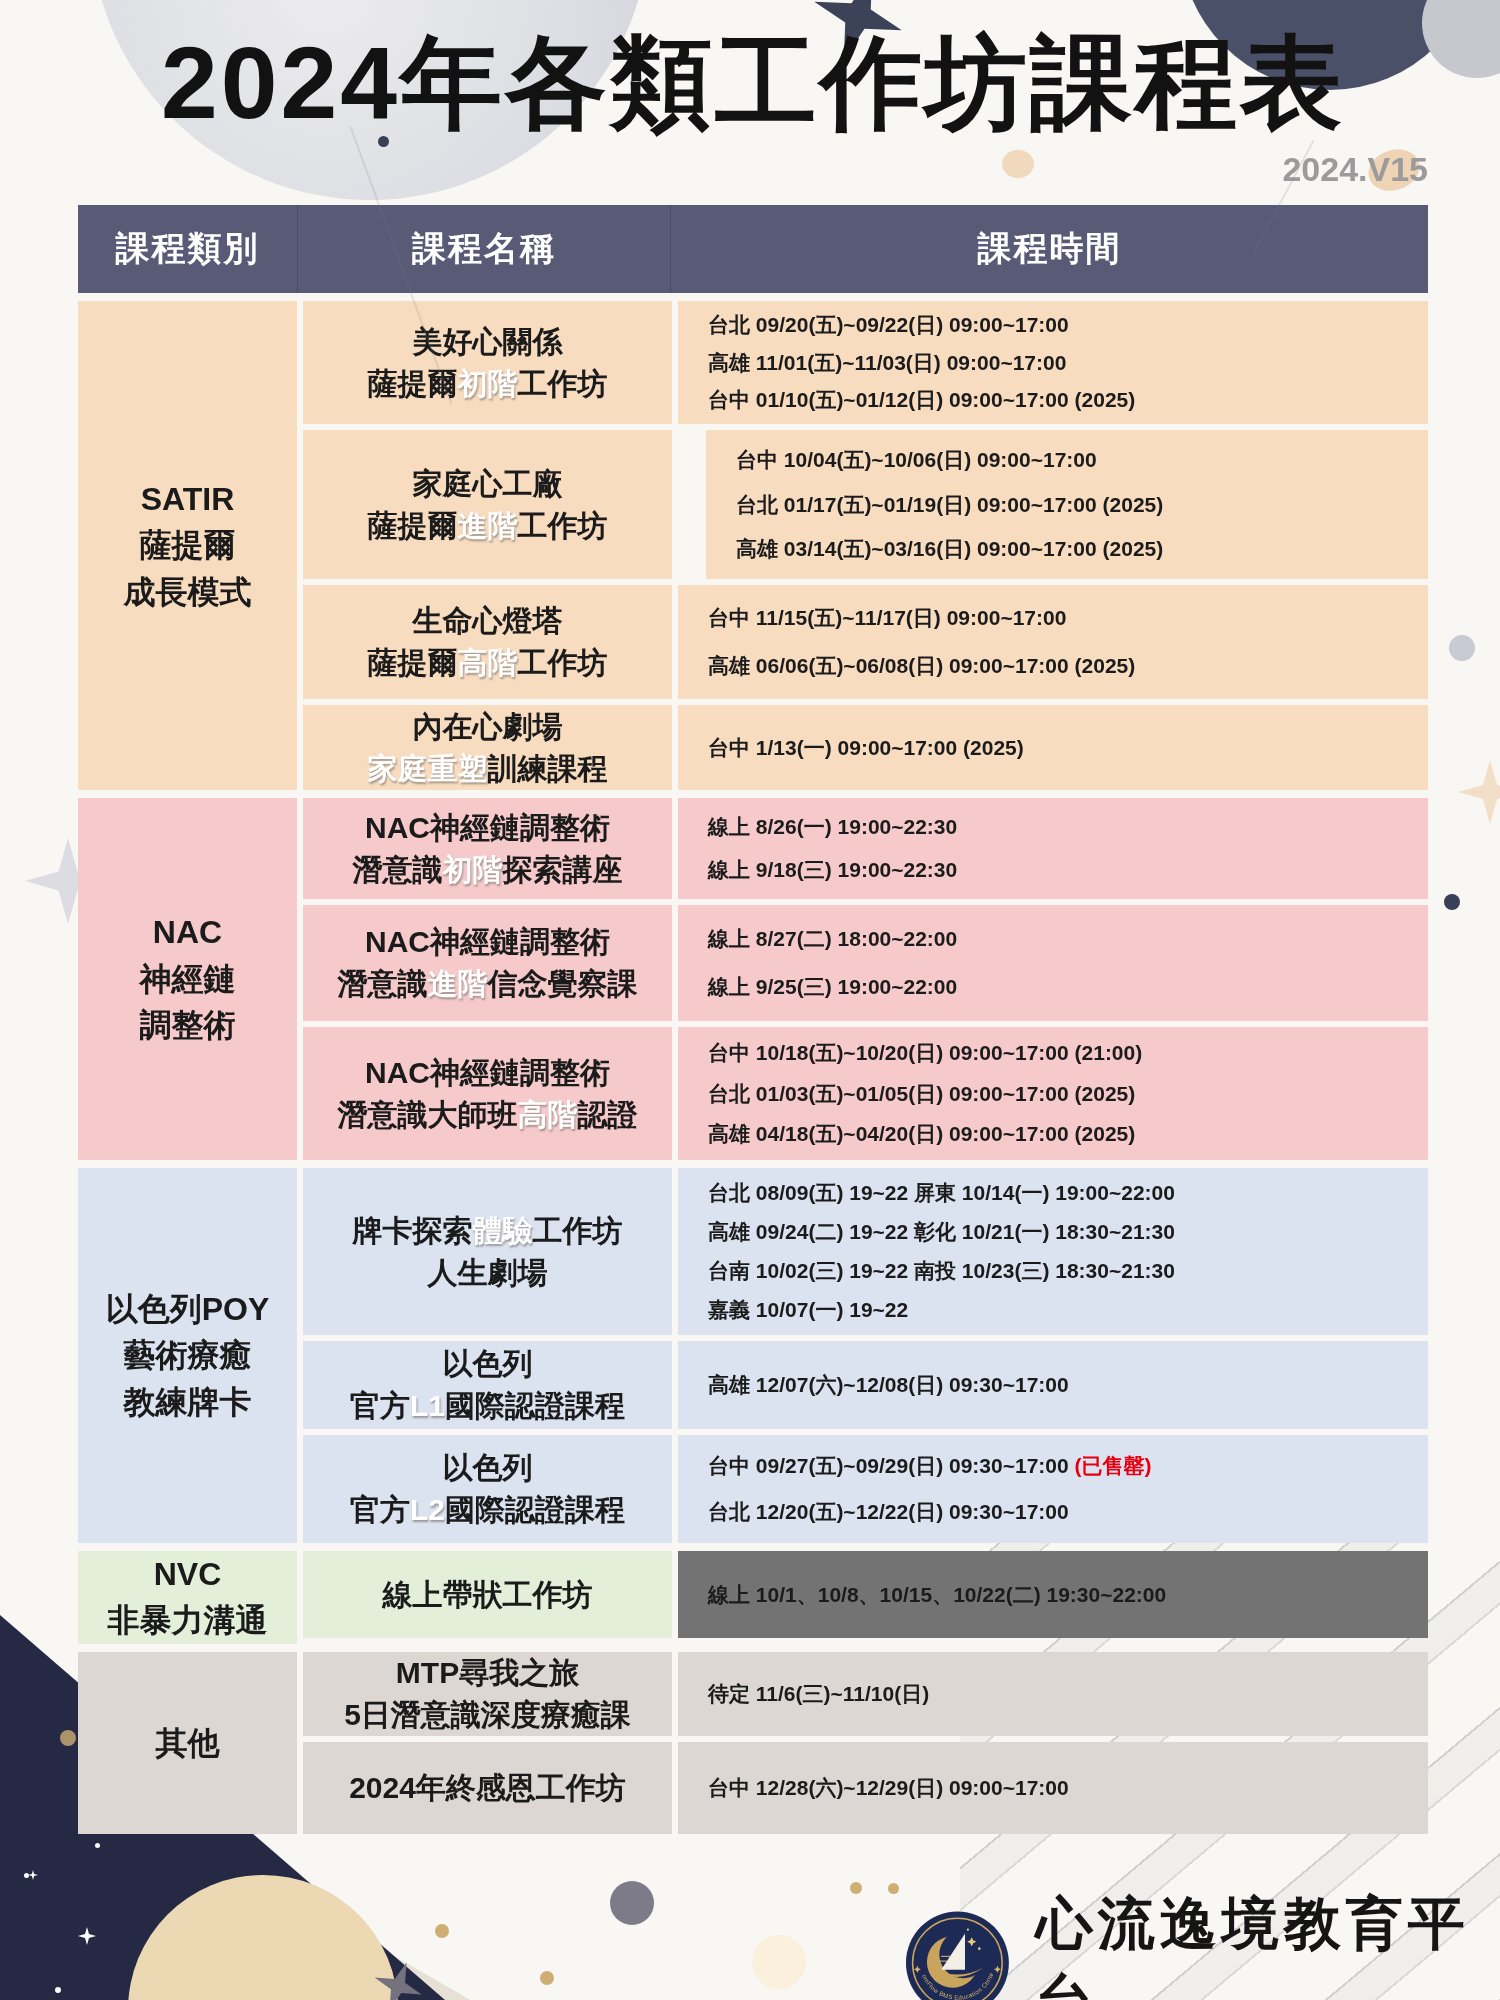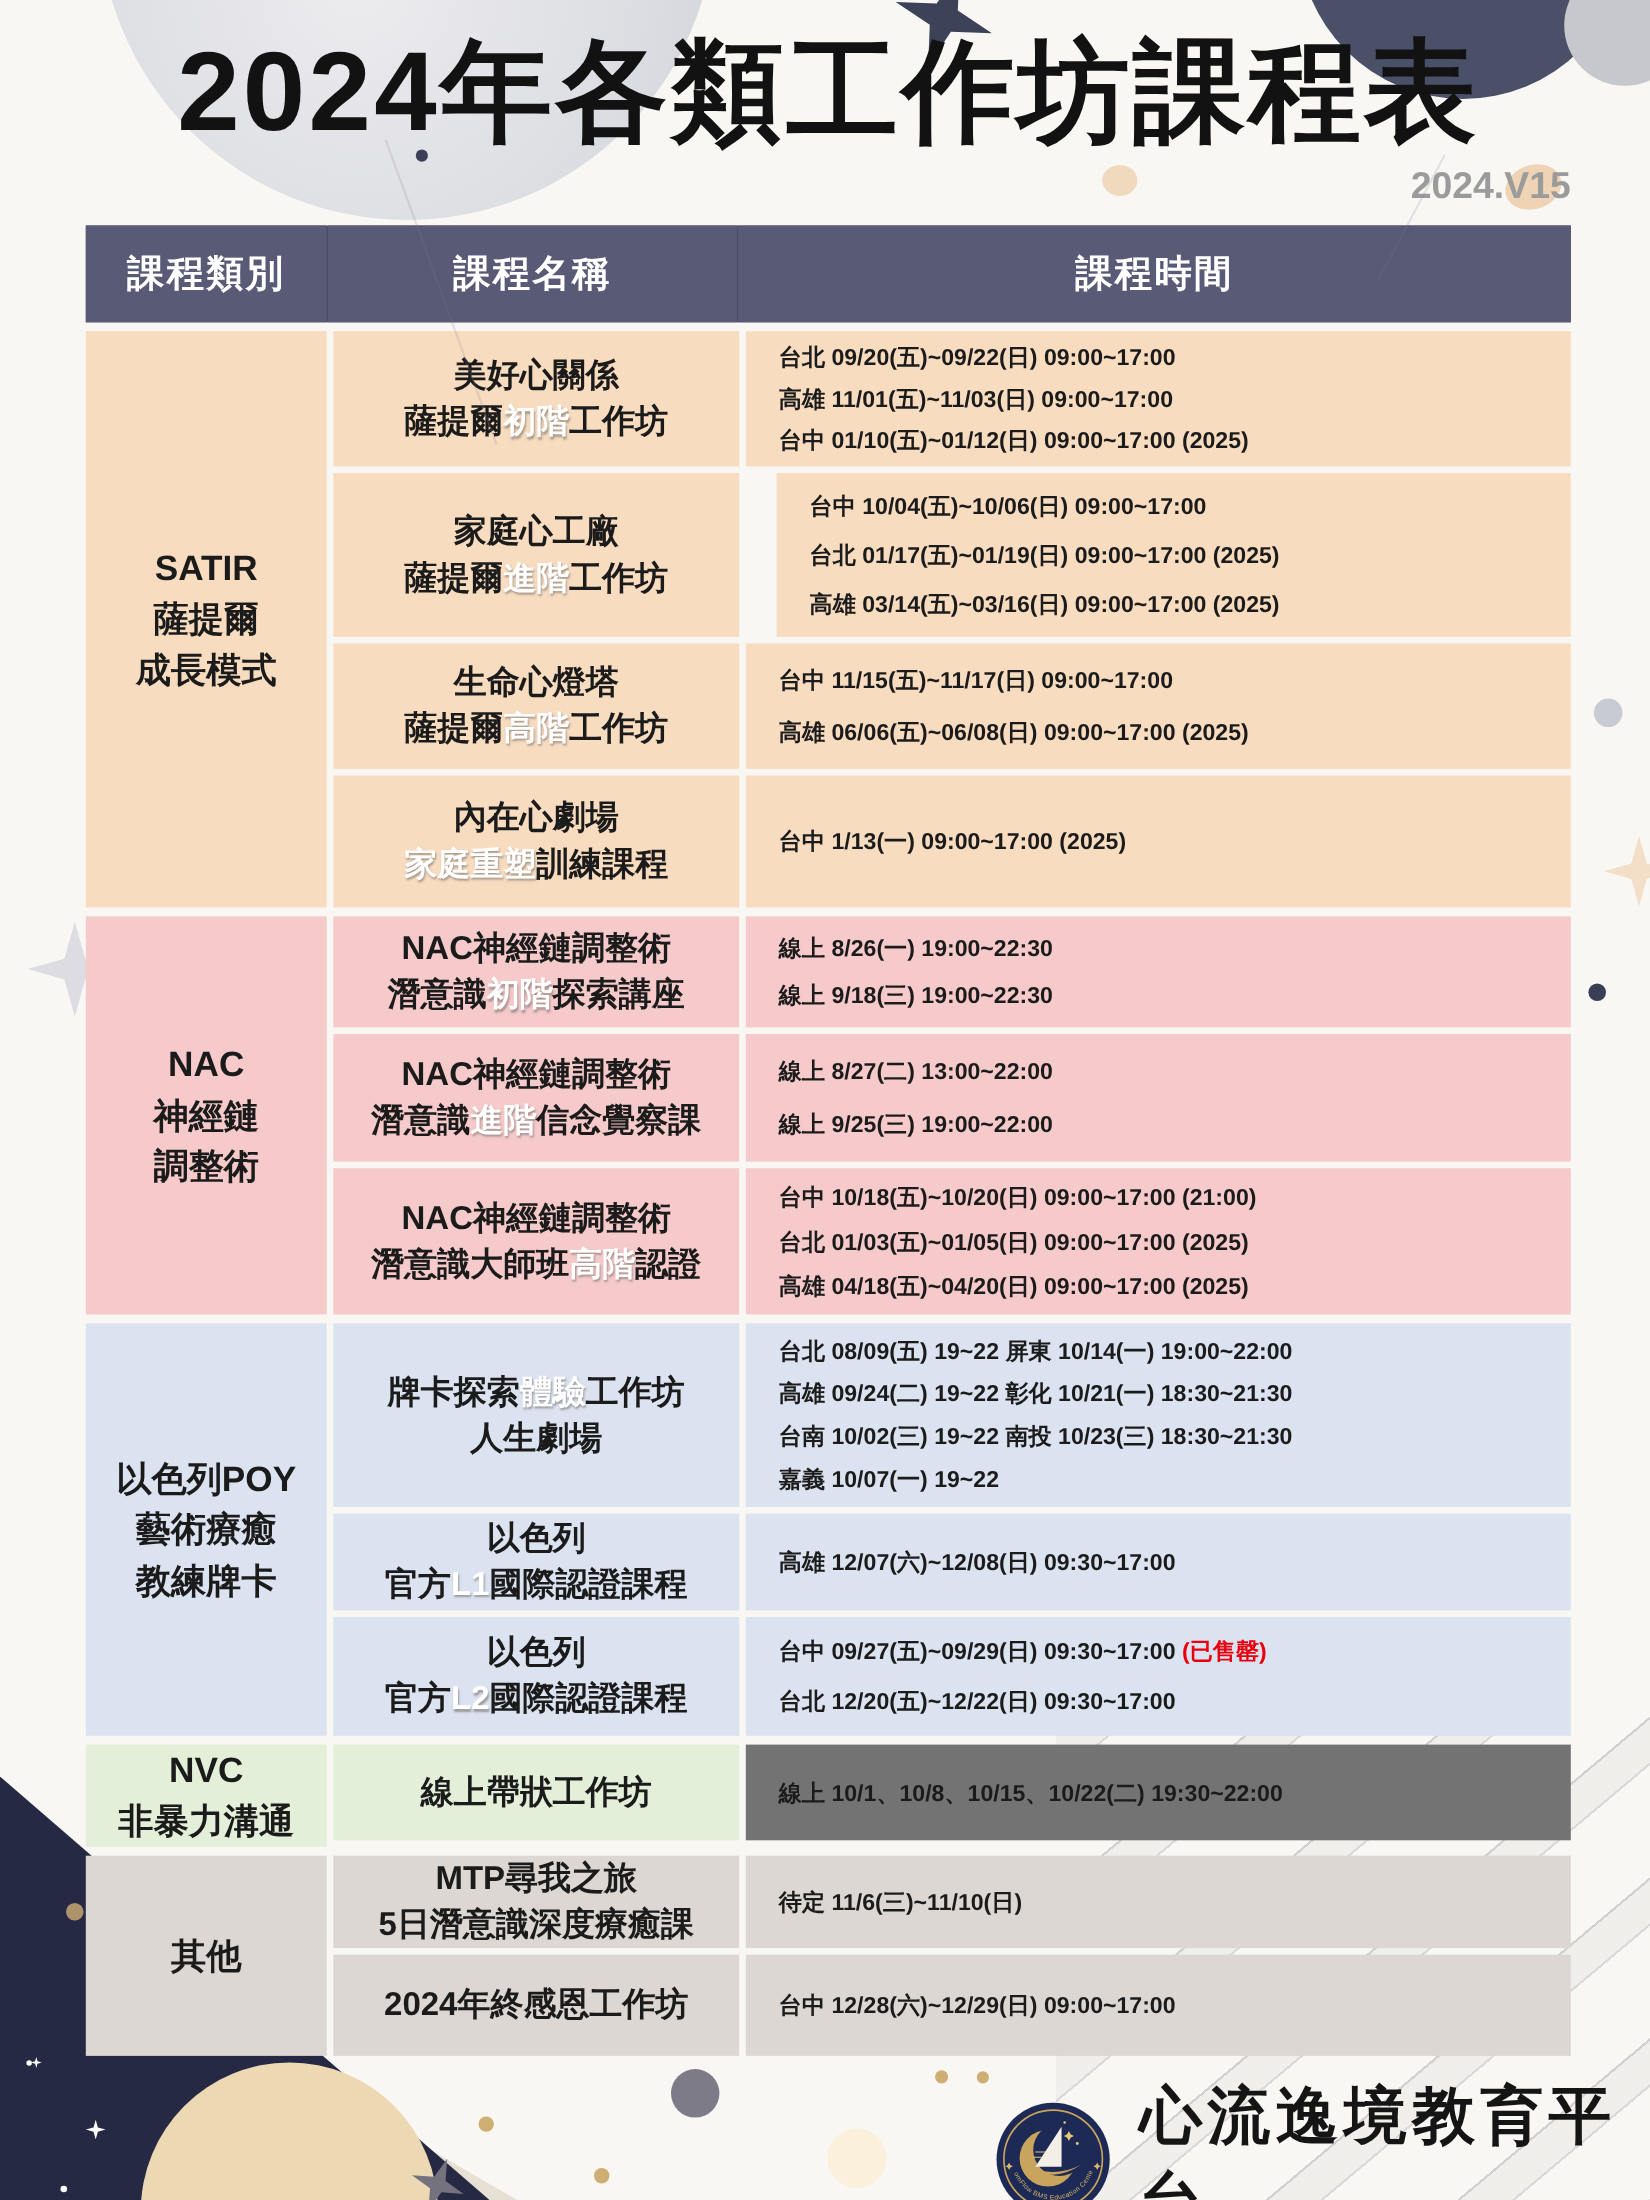--- a/index.html
+++ b/index.html
@@ -147,21 +147,21 @@
             <div class="row" style="height: 114px;">
               <div class="name" style="background: rgb(248, 220, 192);">
                 <div><span>生命心燈塔</span></div>
                 <div><span>薩提爾</span><span class="hl">高階</span><span>工作坊</span></div>
               </div>
               <div class="time" style="background: rgb(248, 220, 192);">
                 <div class="tline"><span>台中 11/15(五)~11/17(日) 09:00~17:00</span></div>
                 <div class="tline"><span>高雄 06/06(五)~06/08(日) 09:00~17:00 (2025)</span></div>
               </div>
             </div>
-            <div class="row" style="height: 120px;">
+            <div class="row" style="height: 85px;">
               <div class="name" style="background: rgb(248, 220, 192);">
                 <div><span>內在心劇場</span></div>
                 <div><span class="hl">家庭重塑</span><span>訓練課程</span></div>
               </div>
               <div class="time" style="background: rgb(248, 220, 192);">
                 <div class="tline"><span>台中 1/13(一) 09:00~17:00 (2025)</span></div>
               </div>
             </div>
           </div>
         </div>
@@ -181,21 +181,21 @@
                 <div class="tline"><span>線上 8/26(一) 19:00~22:30</span></div>
                 <div class="tline"><span>線上 9/18(三) 19:00~22:30</span></div>
               </div>
             </div>
             <div class="row" style="height: 116px;">
               <div class="name" style="background: rgb(246, 202, 202);">
                 <div><span>NAC神經鏈調整術</span></div>
                 <div><span>潛意識</span><span class="hl">進階</span><span>信念覺察課</span></div>
               </div>
               <div class="time" style="background: rgb(246, 202, 202);">
-                <div class="tline"><span>線上 8/27(二) 13:00~22:00</span></div>
+                <div class="tline"><span>線上 8/27(二) 18:00~22:00</span></div>
                 <div class="tline"><span>線上 9/25(三) 19:00~22:00</span></div>
               </div>
             </div>
             <div class="row" style="height: 133px;">
               <div class="name" style="background: rgb(246, 202, 202);">
                 <div><span>NAC神經鏈調整術</span></div>
                 <div><span>潛意識大師班</span><span class="hl">高階</span><span>認證</span></div>
               </div>
               <div class="time" style="background: rgb(246, 202, 202);">
                 <div class="tline"><span>台中 10/18(五)~10/20(日) 09:00~17:00 (21:00)</span></div>

